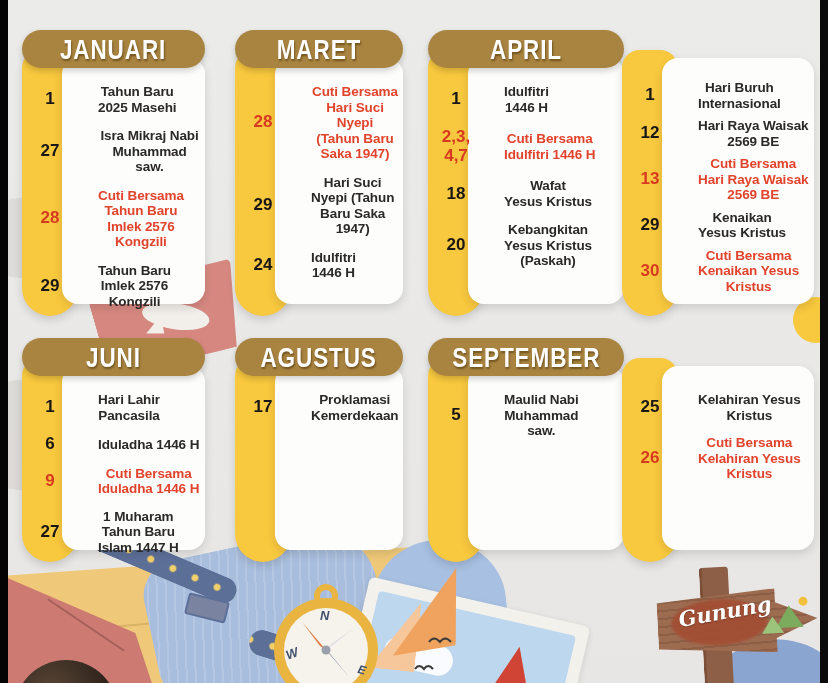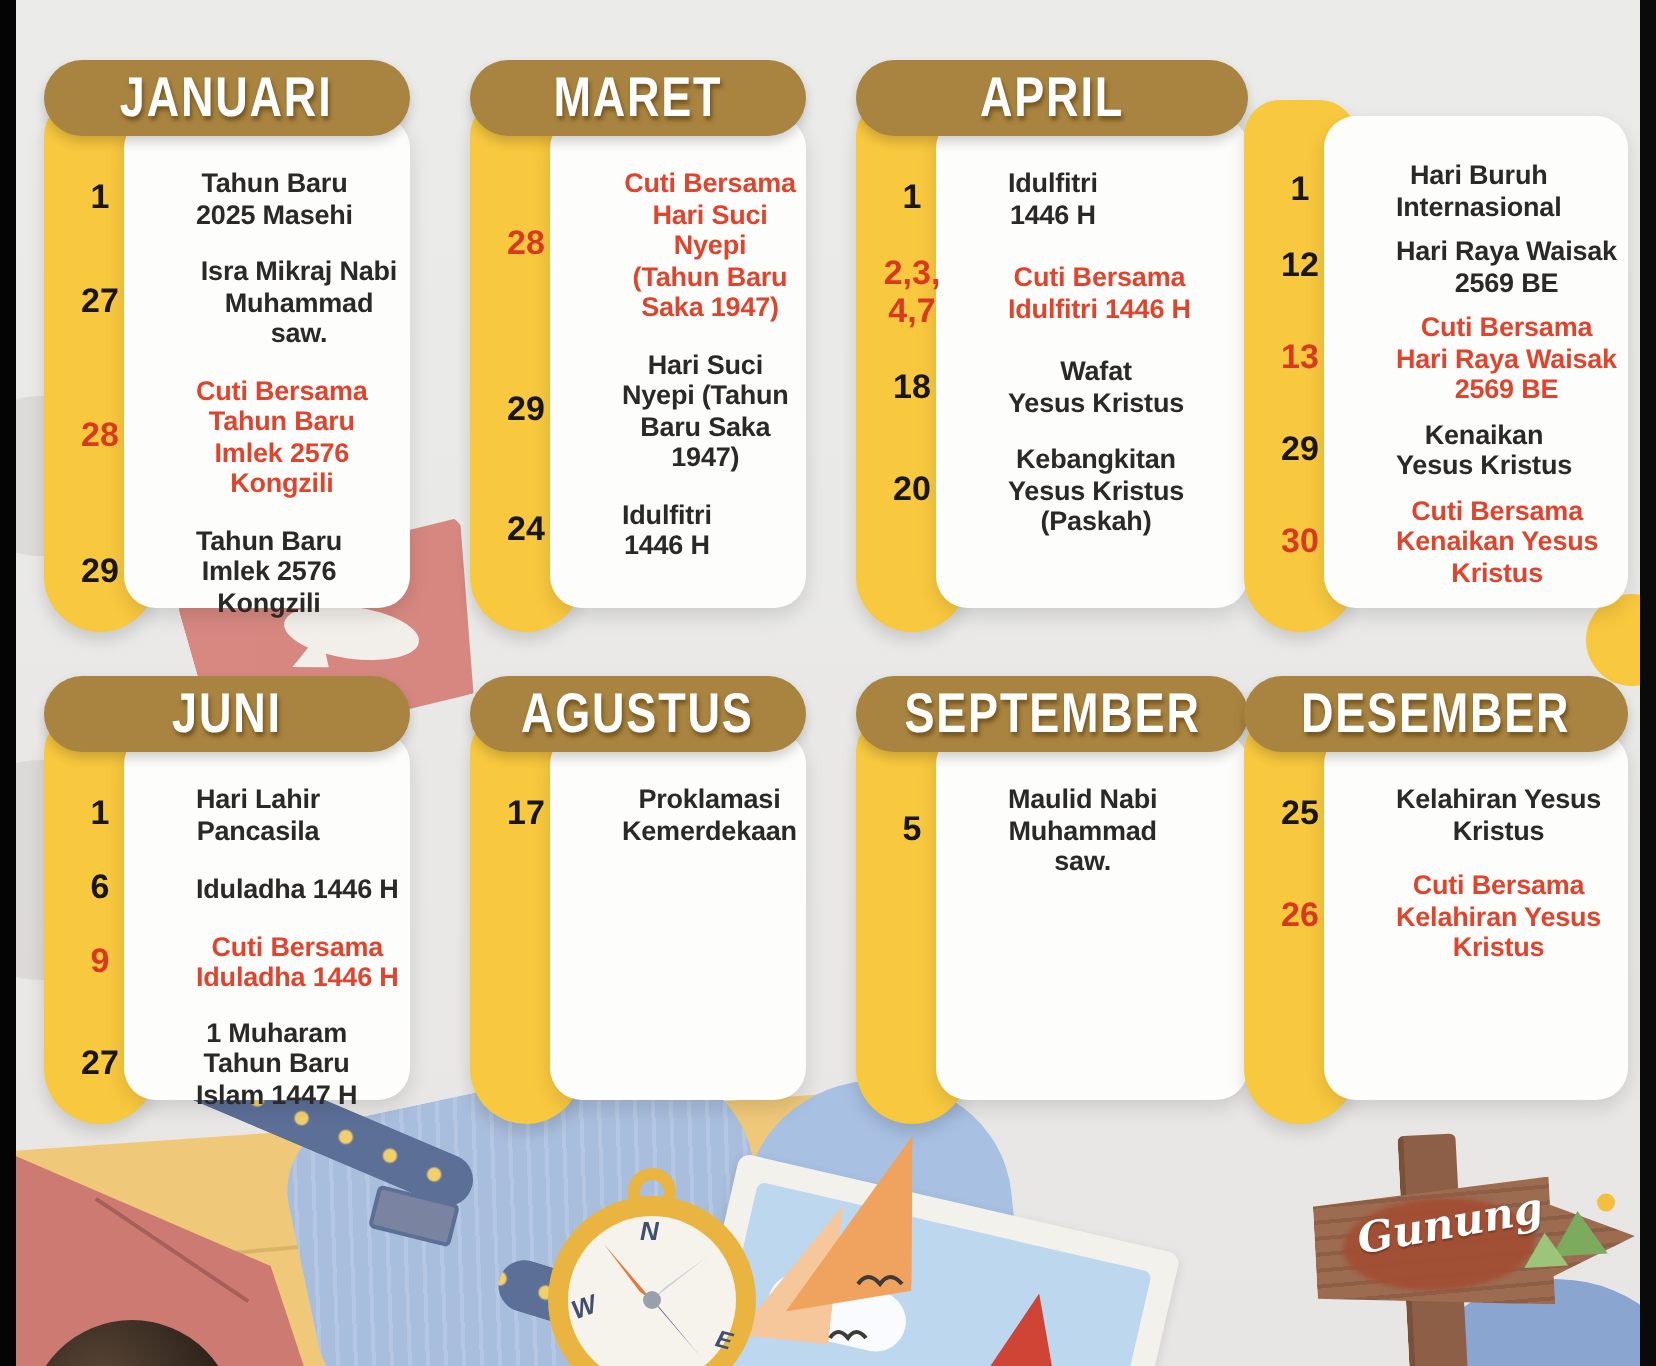--- a/index.html
+++ b/index.html
@@ -354,23 +354,20 @@
     <div class="date">5</div>
     <div class="desc">Maulid Nabi
 Muhammad
 saw.</div>
   </div>
         </div>
   </div>
       <div class="card c3 row-bottom m7">
     <div class="stripe"></div>
     <div class="panel"></div>
-    <div class="header">
-      <span class="hTxt">DESEMBER</span>
-    </div>
     <div class="rows">
           <div class="entry">
     <div class="date">25</div>
     <div class="desc">Kelahiran Yesus
 Kristus</div>
   </div>
           <div class="entry red">
     <div class="date">26</div>
     <div class="desc">Cuti Bersama
 Kelahiran Yesus

